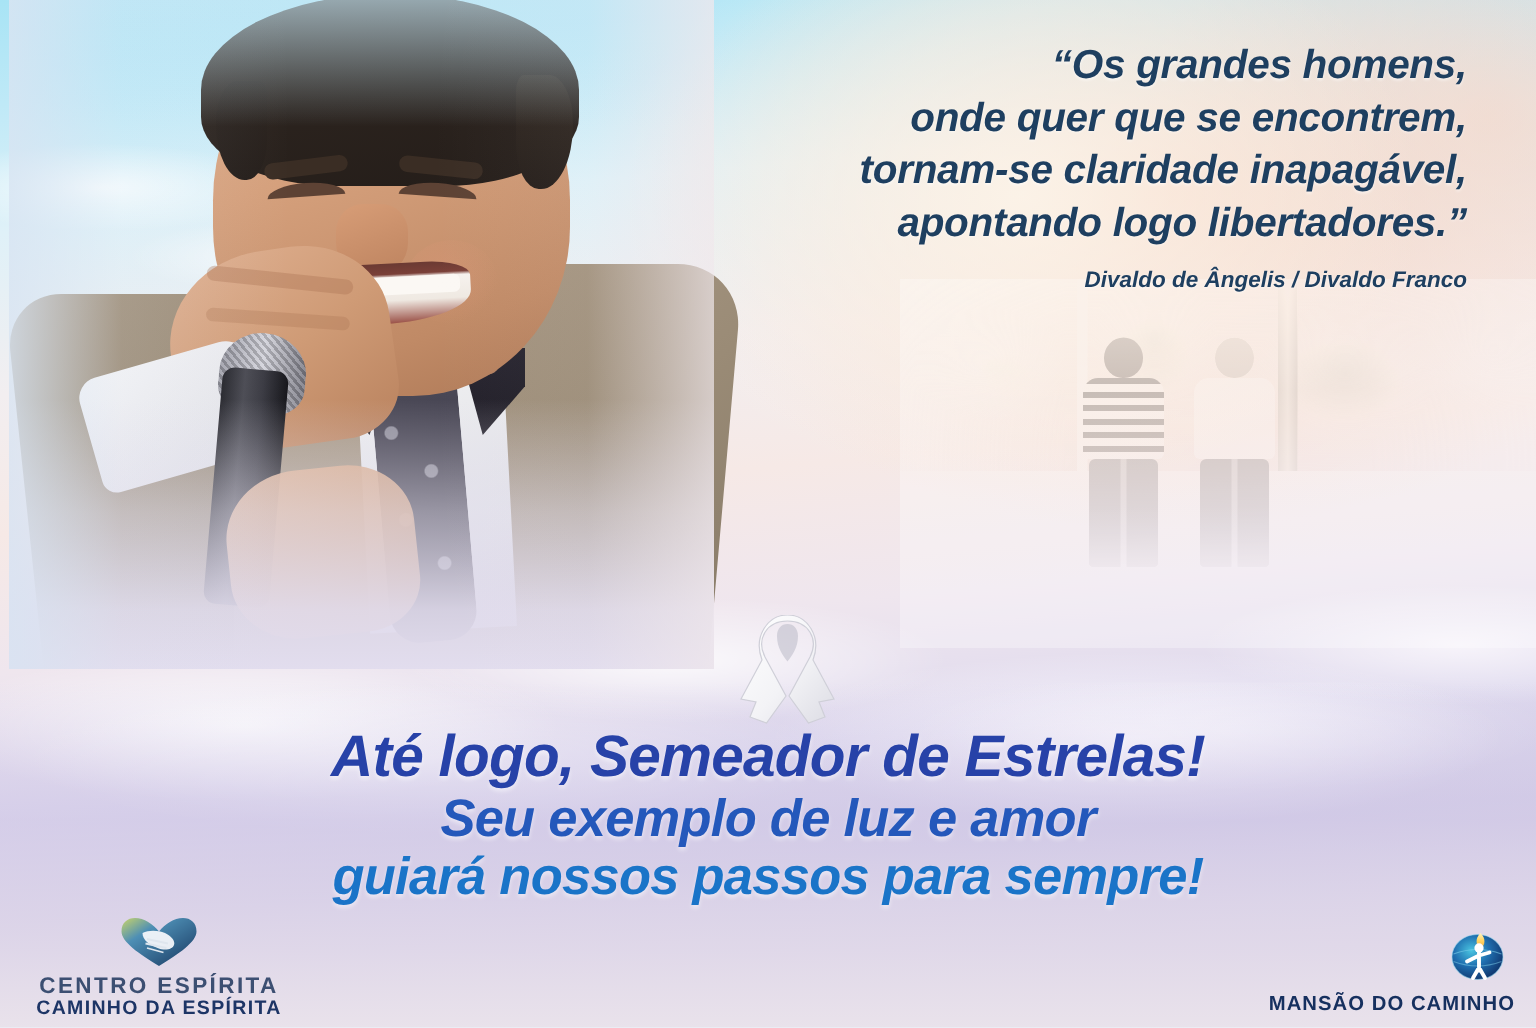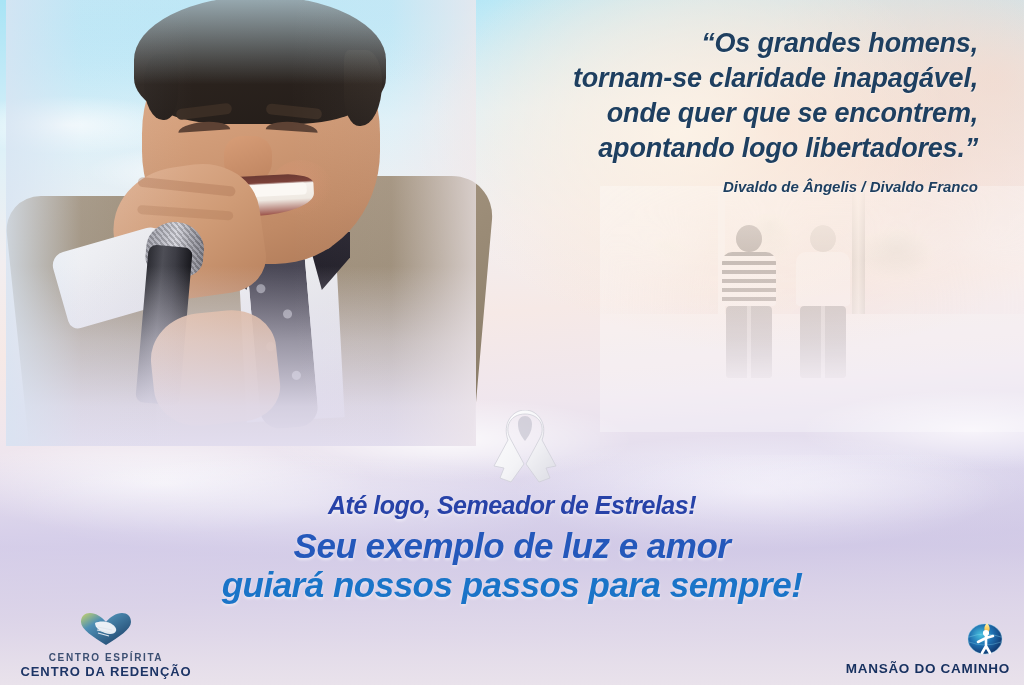--- a/index.html
+++ b/index.html
@@ -305,36 +305,36 @@
   .headline {
     position:absolute; left:0; right:0; top:484px;
     text-align:center;
   }
   .hl {
     font-style:italic; font-weight:bold;
     letter-spacing:-0.5px;
     white-space:nowrap;
     text-shadow:0 2px 3px rgba(255,255,255,0.50);
   }
-  .hl1 { font-size:25px; line-height:42px; color:#2742a8; }
+  .hl1 { font-size:39px; line-height:42px; color:#2742a8; }
   .hl2 { font-size:35px; line-height:39px; color:#2458bb; }
   .hl3 { font-size:35px; line-height:39px; color:#1a74c8; }
 
   
   .logo-left {
     position:absolute; left:8px; bottom:6px;
     width:196px; text-align:center;
   }
   .logo-right {
     position:absolute; right:14px; bottom:8px;
     width:210px; text-align:right;
   }
   .logo-mark { display:block; margin:0 auto 2px; }
   .logo-txt1 {
-    font-size:10px; font-weight:bold; letter-spacing:1.6px;
+    font-size:15px; font-weight:bold; letter-spacing:1.6px;
     color:#3c4f72; line-height:12px;
   }
   .logo-txt2 {
     font-size:13px; font-weight:bold; letter-spacing:0.9px;
     color:#1d3566; line-height:15px;
   }
   .logo-txt3 {
     font-size:13.5px; font-weight:bold; letter-spacing:0.7px;
     color:#16305f; line-height:16px;
   }
@@ -395,22 +395,22 @@
     <div class="p-mic-body"></div>
     <div class="p-hand2"></div>
     <div class="portrait-fade"></div>
     <div class="portrait-edge"></div>
   </div>
 
   <div class="cloud-lower"></div>
 
   <div class="quote">
     <div class="quote-line">“Os grandes homens,</div>
+    <div class="quote-line">onde quer que se encontrem,</div>
     <div class="quote-line">tornam-se claridade inapagável,</div>
-    <div class="quote-line">onde quer que se encontrem,</div>
     <div class="quote-line">apontando logo libertadores.”</div>
     <div class="quote-attr">Divaldo de Ângelis / Divaldo Franco</div>
   </div>
 
   <div class="ribbon">
     <svg width="74" height="76" viewBox="0 0 74 76" aria-hidden="true">
       <defs>
         <linearGradient id="rib" x1="0" y1="0" x2="1" y2="1">
           <stop offset="0%" stop-color="#ffffff"></stop>
           <stop offset="55%" stop-color="#f3f3f6"></stop>
@@ -437,21 +437,21 @@
             <stop offset="30%" stop-color="#4e8fb5"></stop>
             <stop offset="100%" stop-color="#16365f"></stop>
           </linearGradient>
         </defs>
         <path d="M27 33 C14 25 2 17 2 10 C2 4 6 1 11 1 C17 1 23 5 27 10 C31 5 37 1 43 1 C48 1 52 4 52 10 C52 17 40 25 27 33 Z" fill="url(#hg)"></path>
         <path d="M16 11 C20 9 26 9 31 11 C35 13 38 16 37 19 C36 22 31 23 26 21 C21 19 16 16 16 11 Z" fill="#f3f6fa" opacity="0.95"></path>
         <path d="M19 15 L33 18 M18 18 L32 21 M19 21 L30 24" stroke="#dfe6ee" stroke-width="1.2" fill="none"></path>
       </svg>
     </span>
     <div class="logo-txt1">CENTRO ESPÍRITA</div>
-    <div class="logo-txt2">CENTRO DA REDENÇÃO</div>
+    <div class="logo-txt2">CAMINHO DA ESPÍRITA</div>
   </div>
 
   <div class="logo-right">
     <span class="logo-mark">
       <svg width="50" height="38" viewBox="0 0 50 38" aria-hidden="true">
         <defs>
           <radialGradient id="gg" cx="38%" cy="36%" r="72%">
             <stop offset="0%" stop-color="#49c3e0"></stop>
             <stop offset="48%" stop-color="#1f6fb0"></stop>
             <stop offset="100%" stop-color="#0e2f66"></stop>

